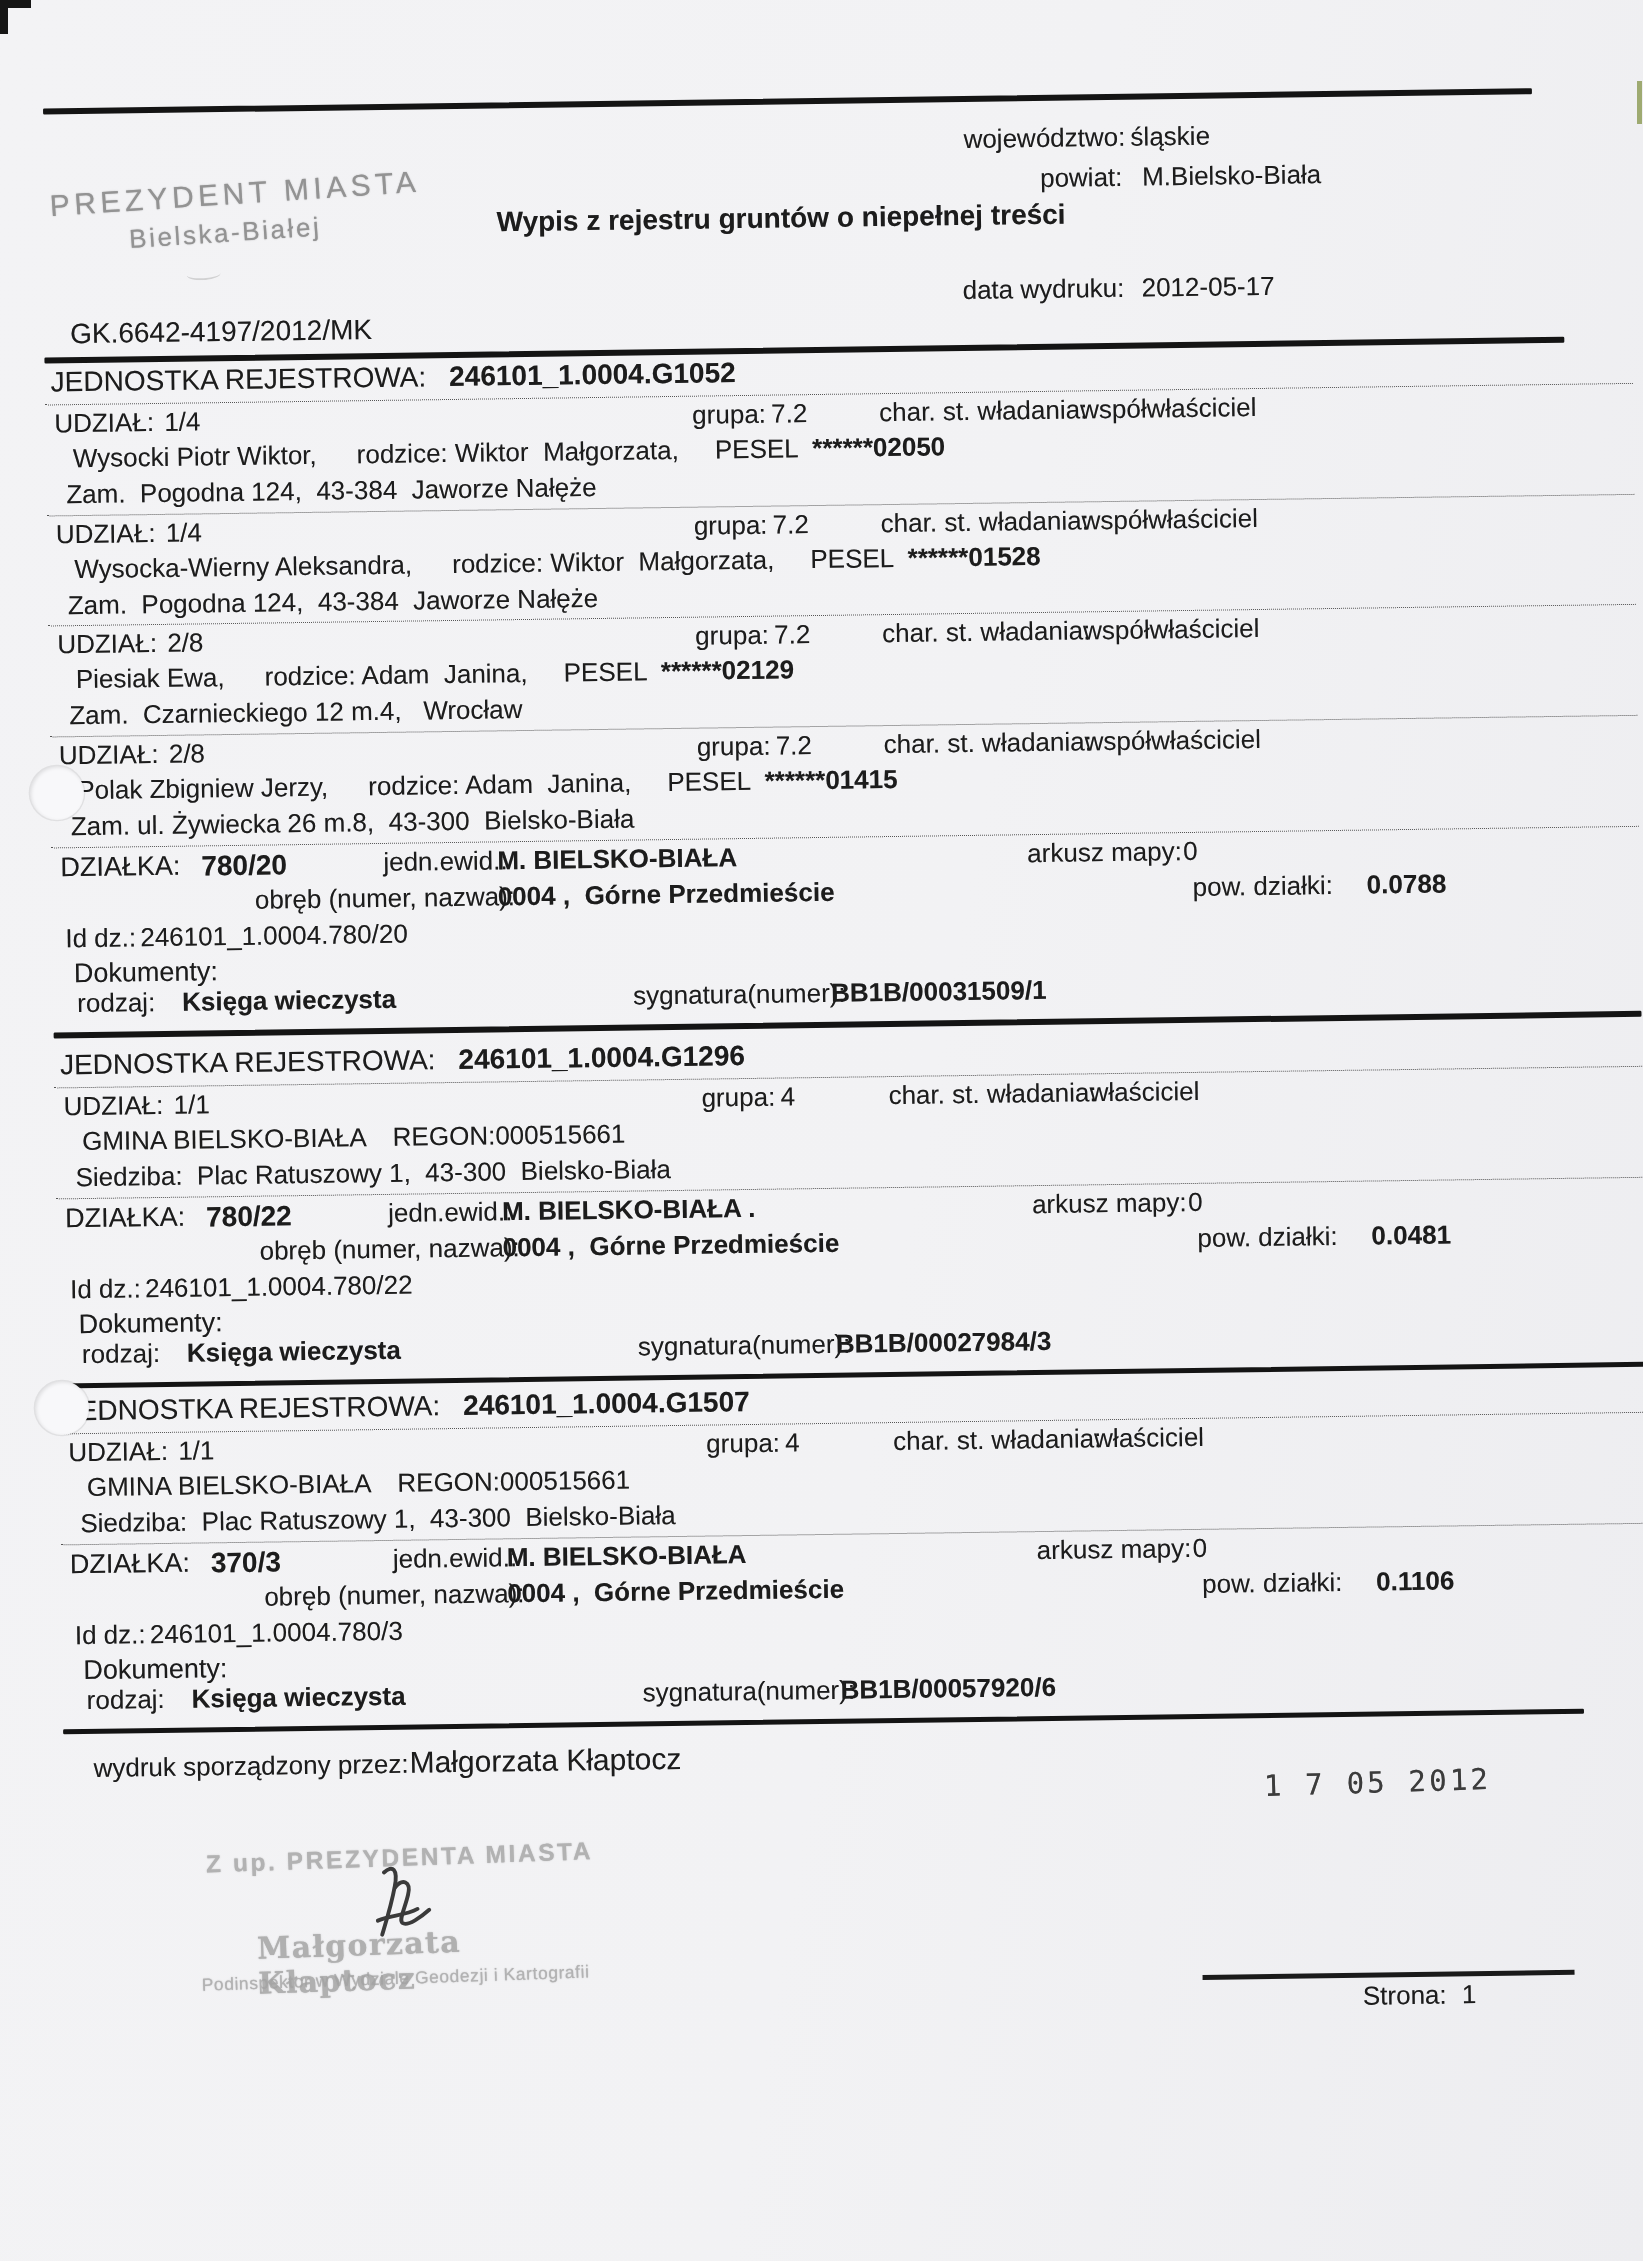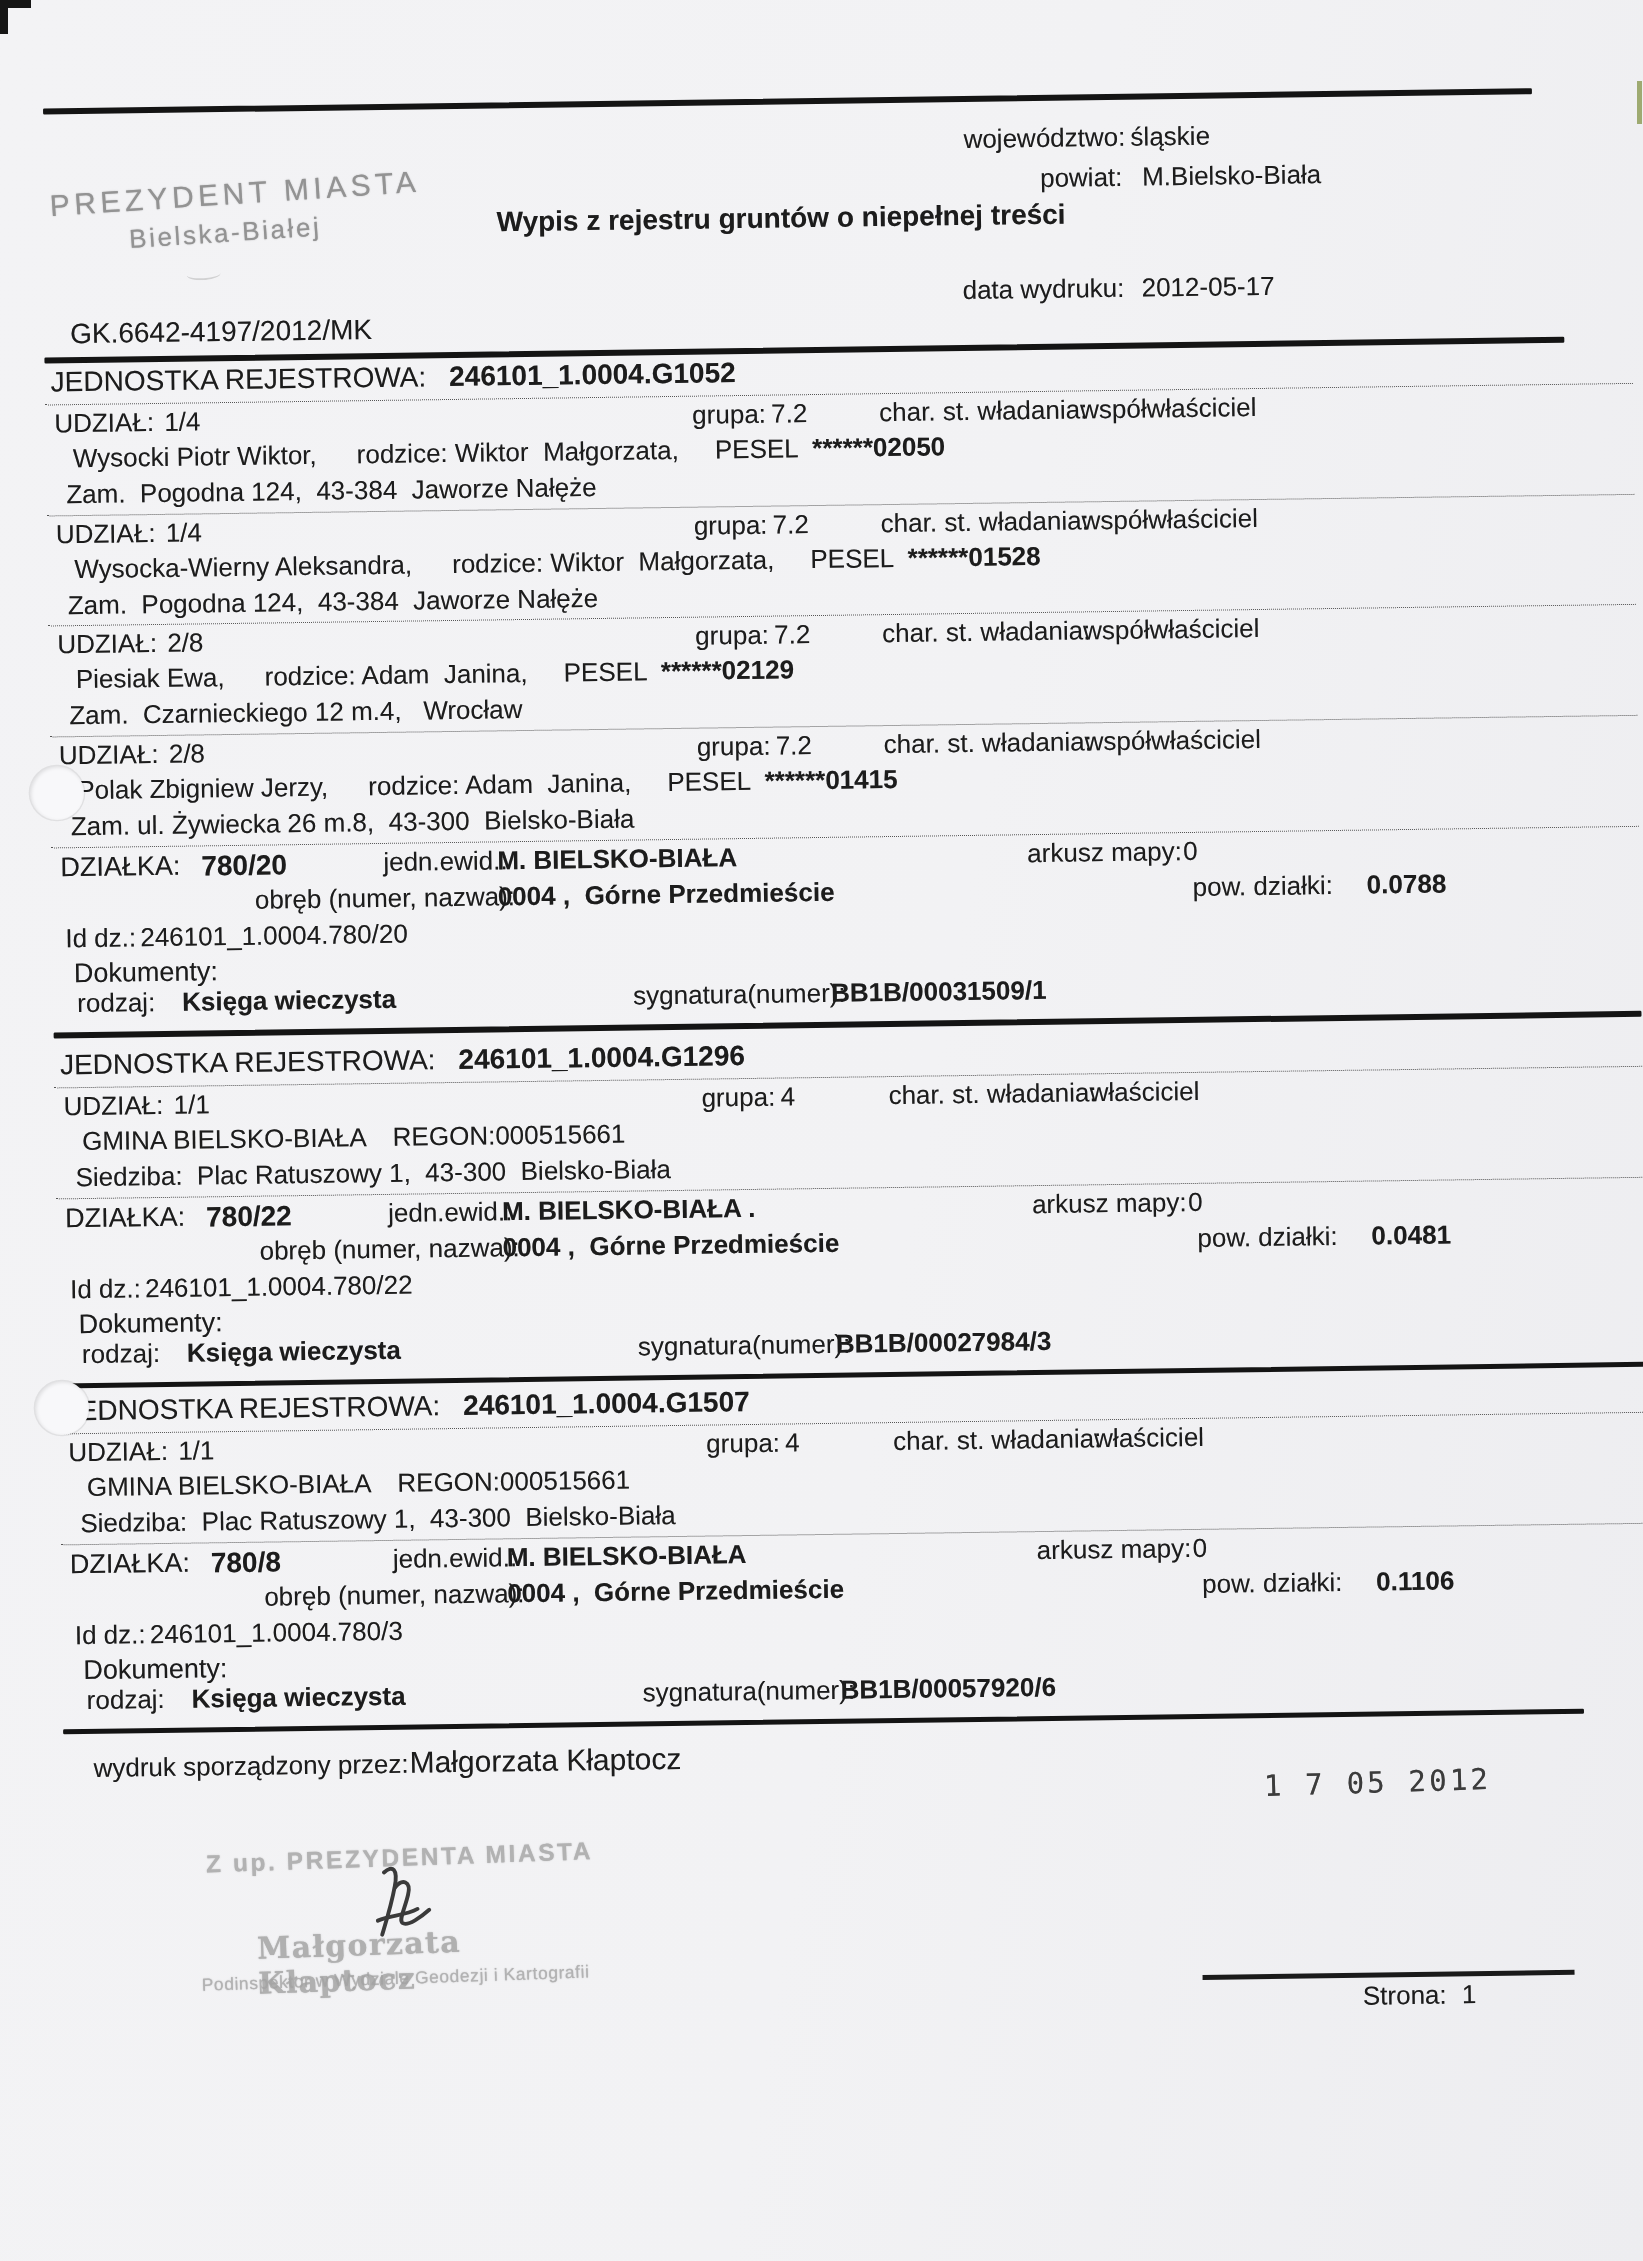--- a/index.html
+++ b/index.html
@@ -219,21 +219,21 @@
           </div>
           <div class="row" style="height: 36px;">
             <span class="cell" style="left: 82px;"><span class="t">GMINA BIELSKO-BIAŁA</span><span class="gap" style="width: 26px;"></span><span class="t">REGON:000515661</span></span>
           </div>
           <div class="row" style="height: 31px;">
             <span class="cell" style="left: 75px;"><span class="t">Siedziba:  Plac Ratuszowy 1,  43-300  Bielsko-Biała</span></span>
           </div>
           <div class="dots"></div>
           <div class="row" style="height: 36px;">
             <span class="cell" style="left: 64px;"><span class="t42">DZIAŁKA:</span></span>
-            <span class="cell" style="left: 205px;"><span class="t44 b">780/8</span></span>
+            <span class="cell" style="left: 205px;"><span class="t44 b">370/3</span></span>
             <span class="cell" style="left: 387px;"><span class="t">jedn.ewid.:</span></span>
             <span class="cell" style="left: 501px;"><span class="t b">M. BIELSKO-BIAŁA</span></span>
             <span class="cell" style="left: 1031px;"><span class="t">arkusz mapy:</span></span>
             <span class="cell" style="left: 1187px;"><span class="t">0</span></span>
           </div>
           <div class="row" style="height: 36px;">
             <span class="cell" style="left: 258px;"><span class="t">obręb (numer, nazwa):</span></span>
             <span class="cell" style="left: 501px;"><span class="t b">0004 ,  Górne Przedmieście</span></span>
             <span class="cell" style="left: 1196px;"><span class="t">pow. działki:</span></span>
             <span class="cell" style="left: 1370px;"><span class="t b">0.1106</span></span>

